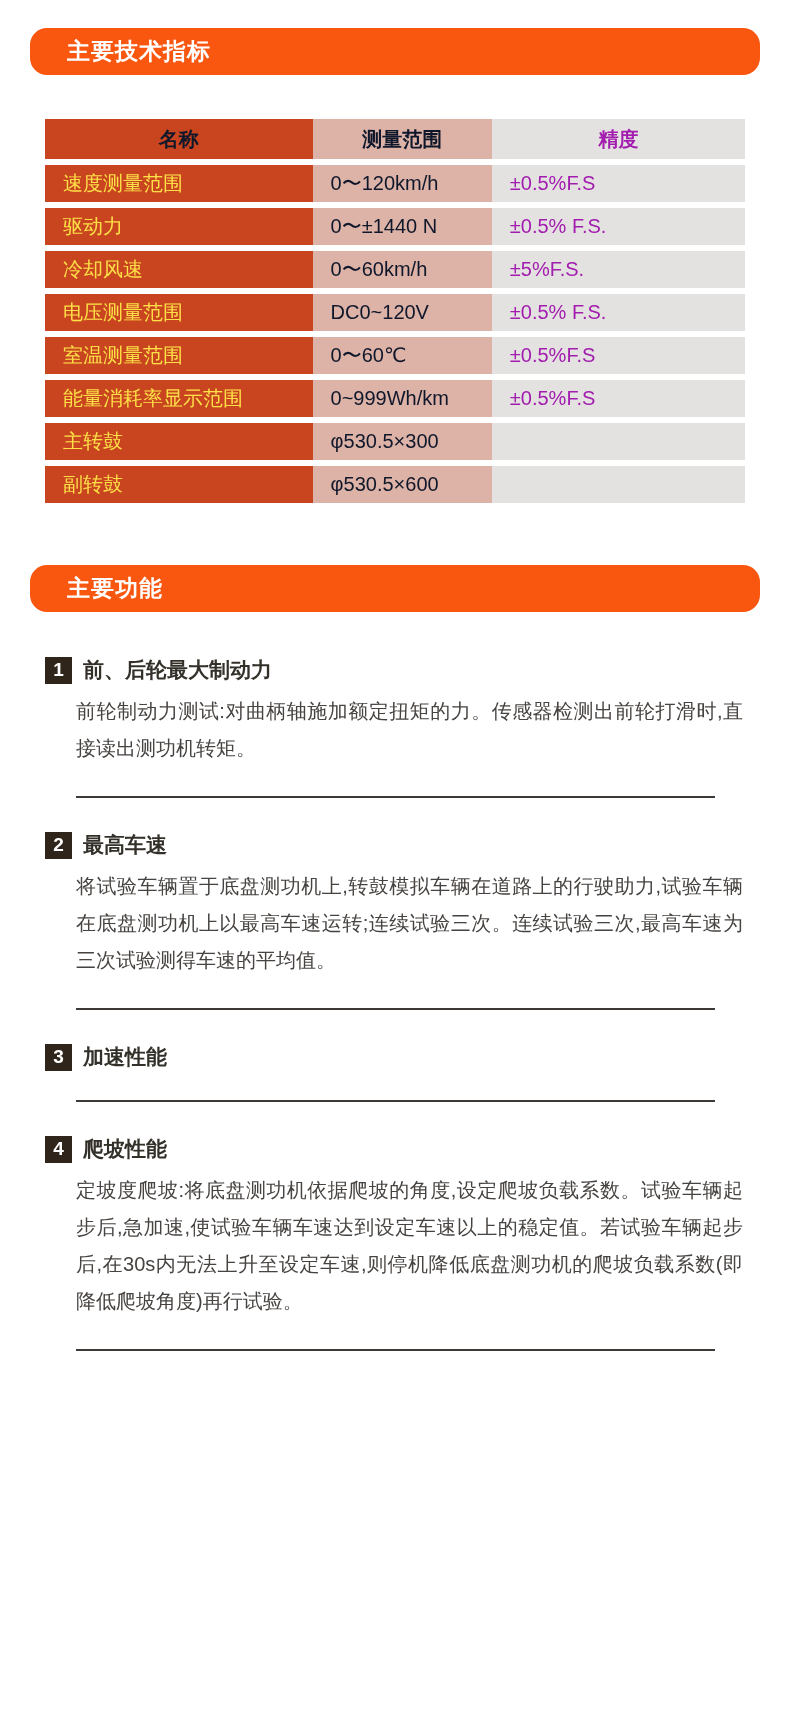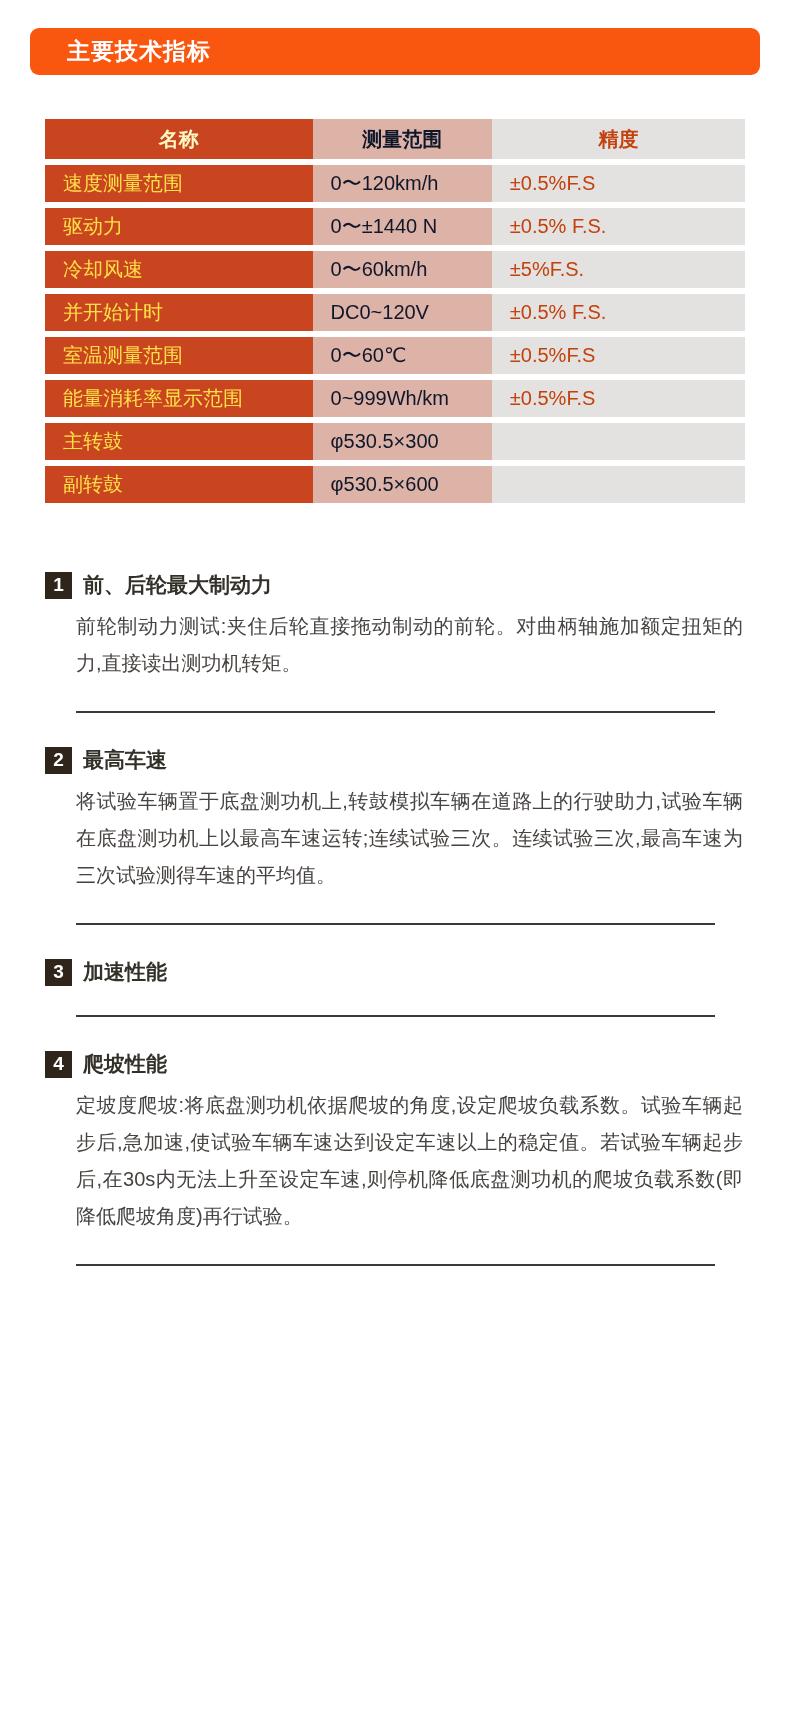--- a/index.html
+++ b/index.html
@@ -8,21 +8,21 @@
     width: 790px;
     min-height: 1713px;
     font-family: "Liberation Sans", "DejaVu Sans", sans-serif;
     color: #3d3a37;
   }
   .page { padding: 28px 30px 10px 30px; }
 
   
   .banner {
     background: #F9560F;
-    border-radius: 9px;
+    border-radius: 17px;
     height: 47px;
     display: flex;
     align-items: center;
     padding-left: 37px;
     margin-bottom: 38px;
   }
   .banner-title {
     color: #ffffff;
     font-size: 23px;
     font-weight: bold;
@@ -38,22 +38,22 @@
   }
   .spec-table th, .spec-table td {
     font-size: 20px;
     height: 37px;
     vertical-align: middle;
     padding: 2px 6px 2px 18px;
   }
   .spec-table th { height: 40px; font-weight: bold; text-align: center; padding-left: 6px; }
   .col-name  { width: 272px; background: #C9451F; color: #fde047; }
   .col-range { width: 180px; background: #DDB2A7; color: #0f172a; }
-  .col-prec  { width: 256px; background: #E4E2E0; color: #c2410c; }
-  th.col-name { color: #fef9c3; }
+  .col-prec  { width: 256px; background: #E4E2E0; color: #a21caf; }
+  th.col-name { color: #0f172a; }
 
   .table-gap { height: 56px; }
 
   
   .functions { padding: 6px 15px 0 15px; }
   .func-item { }
   .func-header {
     display: flex;
     align-items: center;
     gap: 11px;
@@ -118,21 +118,21 @@
         <td class="col-name">驱动力</td>
         <td class="col-range">0〜±1440 N</td>
         <td class="col-prec">±0.5% F.S.</td>
       </tr>
       <tr>
         <td class="col-name">冷却风速</td>
         <td class="col-range">0〜60km/h</td>
         <td class="col-prec">±5%F.S.</td>
       </tr>
       <tr>
-        <td class="col-name">并开始计时</td>
+        <td class="col-name">电压测量范围</td>
         <td class="col-range">DC0~120V</td>
         <td class="col-prec">±0.5% F.S.</td>
       </tr>
       <tr>
         <td class="col-name">室温测量范围</td>
         <td class="col-range">0〜60℃</td>
         <td class="col-prec">±0.5%F.S</td>
       </tr>
       <tr>
         <td class="col-name">能量消耗率显示范围</td>
@@ -147,30 +147,33 @@
       <tr>
         <td class="col-name">副转鼓</td>
         <td class="col-range">φ530.5×600</td>
         <td class="col-prec"></td>
       </tr>
     </tbody>
   </table>
 
   <div class="table-gap"></div>
 
+  <div class="banner">
+    <span class="banner-title">主要功能</span>
+  </div>
 
   <div class="functions">
 
     <div class="func-item">
       <div class="func-header">
         <span class="func-badge">1</span>
         <span class="func-title">前、后轮最大制动力</span>
       </div>
       <div class="func-body">
-        <p>前轮制动力测试:夹住后轮直接拖动制动的前轮。对曲柄轴施加额定扭矩的力,直接读出测功机转矩。</p>
+        <p>前轮制动力测试:对曲柄轴施加额定扭矩的力。传感器检测出前轮打滑时,直接读出测功机转矩。</p>
       </div>
     </div>
     <hr class="divider">
 
     <div class="func-item">
       <div class="func-header">
         <span class="func-badge">2</span>
         <span class="func-title">最高车速</span>
       </div>
       <div class="func-body">

